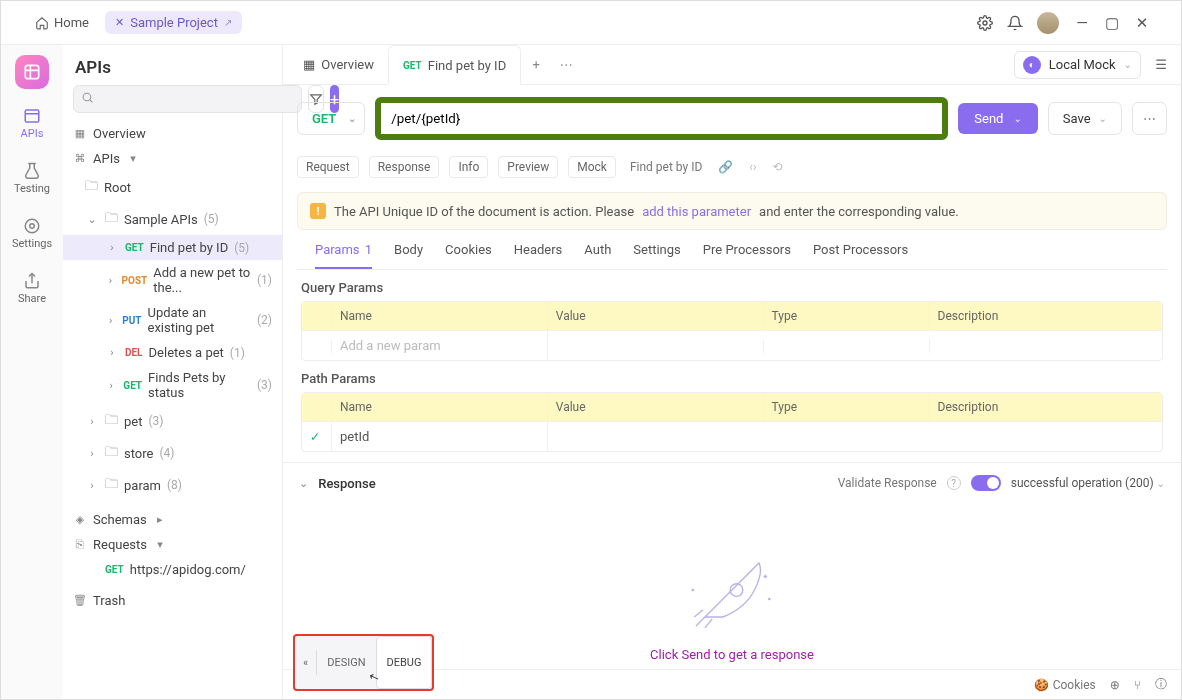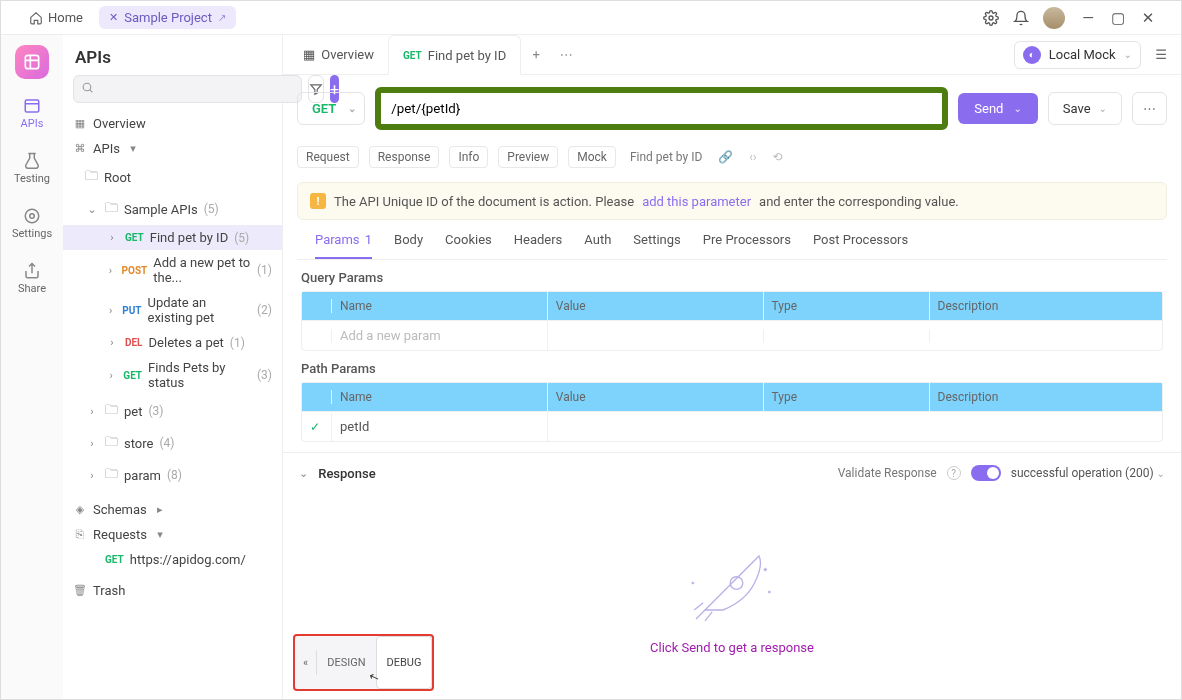--- a/index.html
+++ b/index.html
@@ -1,20 +1,20 @@
 <!DOCTYPE html>
 <html><head>
 <meta charset="utf-8">
 <style>
 * { box-sizing: border-box; margin: 0; padding: 0; }
 body { font-family: -apple-system, BlinkMacSystemFont, "Segoe UI", Roboto, Arial, sans-serif; font-size: 13px; color: #333; background: #fff; overflow: hidden; }
 .app { display: flex; flex-direction: column; width: 1182px; height: 700px; border: 1px solid #ddd; }
 
 
-.titlebar { height: 34px; display: flex; align-items: center; padding: 0 18px; border-bottom: 1px solid #eee; }
+.titlebar { height: 44px; display: flex; align-items: center; padding: 0 24px; border-bottom: 1px solid #eee; }
 .titlebar .home-tab { display: flex; align-items: center; gap: 5px; padding: 4px 10px; cursor: pointer; color: #555; }
 .titlebar .proj-tab { display: flex; align-items: center; gap: 6px; padding: 4px 10px; background: #ede8fb; border-radius: 6px; color: #6b5cc0; margin-left: 6px; cursor: pointer; }
 .titlebar .spacer { flex: 1; }
 .titlebar .right-ico { width: 30px; text-align: center; color: #555; cursor: pointer; font-size: 15px; }
 .avatar { width: 22px; height: 22px; border-radius: 50%; background: linear-gradient(#c8b89e,#a68f6a); }
 
 
 .body { flex: 1; display: flex; min-height: 0; }
 
 
@@ -87,21 +87,21 @@
 .paramtabs{display:flex;gap:22px;padding:12px 18px 0;border-bottom:1px solid #eee;margin:0 14px;font-size:13px;}
 .paramtabs .pt{padding-bottom:10px;cursor:pointer;color:#555;}
 .paramtabs .pt.active{color:#8a6def;border-bottom:2px solid #8a6def;}
 .paramtabs .pt .num{color:#8a6def;margin-left:2px;}
 
 
 .section{padding:10px 18px 0;}
 .section h4{font-weight:500;color:#555;font-size:13px;margin-bottom:6px;}
 .table{border:1px solid #eee;border-radius:4px;}
 .thead,.trow{display:grid;grid-template-columns: 30px 1.3fr 1.3fr 1fr 1.4fr;align-items:center;}
-.thead{background:#7dd3fc;color:#666;font-size:12px;}
+.thead{background:#fef9c3;color:#666;font-size:12px;}
 .thead>div,.trow>div{padding:7px 8px;border-right:1px solid #f0f0f0;}
 .thead>div:last-child,.trow>div:last-child{border-right:none;}
 .trow{border-top:1px solid #f0f0f0;color:#555;font-size:13px;}
 .trow .placeholder{color:#bbb;}
 .trow .chk{color:#18b86a;font-size:12px;}
 .trow .type-int{color:#c25d3d;}
 .req{color:#e05050;font-size:11px;margin-left:4px;}
 
 
 .resp-hdr{display:flex;align-items:center;gap:10px;padding:12px 16px;border-top:1px solid #eee;margin-top:10px;}
@@ -464,15 +464,21 @@
         </div>
       </div>
 
       <div class="mode-bar">
         <div class="collapse">«</div>
         <div class="mode">DESIGN</div>
         <div class="mode active">DEBUG</div>
         <span class="cursor">↖</span>
       </div>
 
+      <div class="statusbar">
+        <span class="ico">🍪 <span>Cookies</span></span>
+        <span class="ico">⊕</span>
+        <span class="ico">⑂</span>
+        <span class="ico">ⓘ</span>
+      </div>
     </div>
   </div>
 </div>
 
 </body></html>

